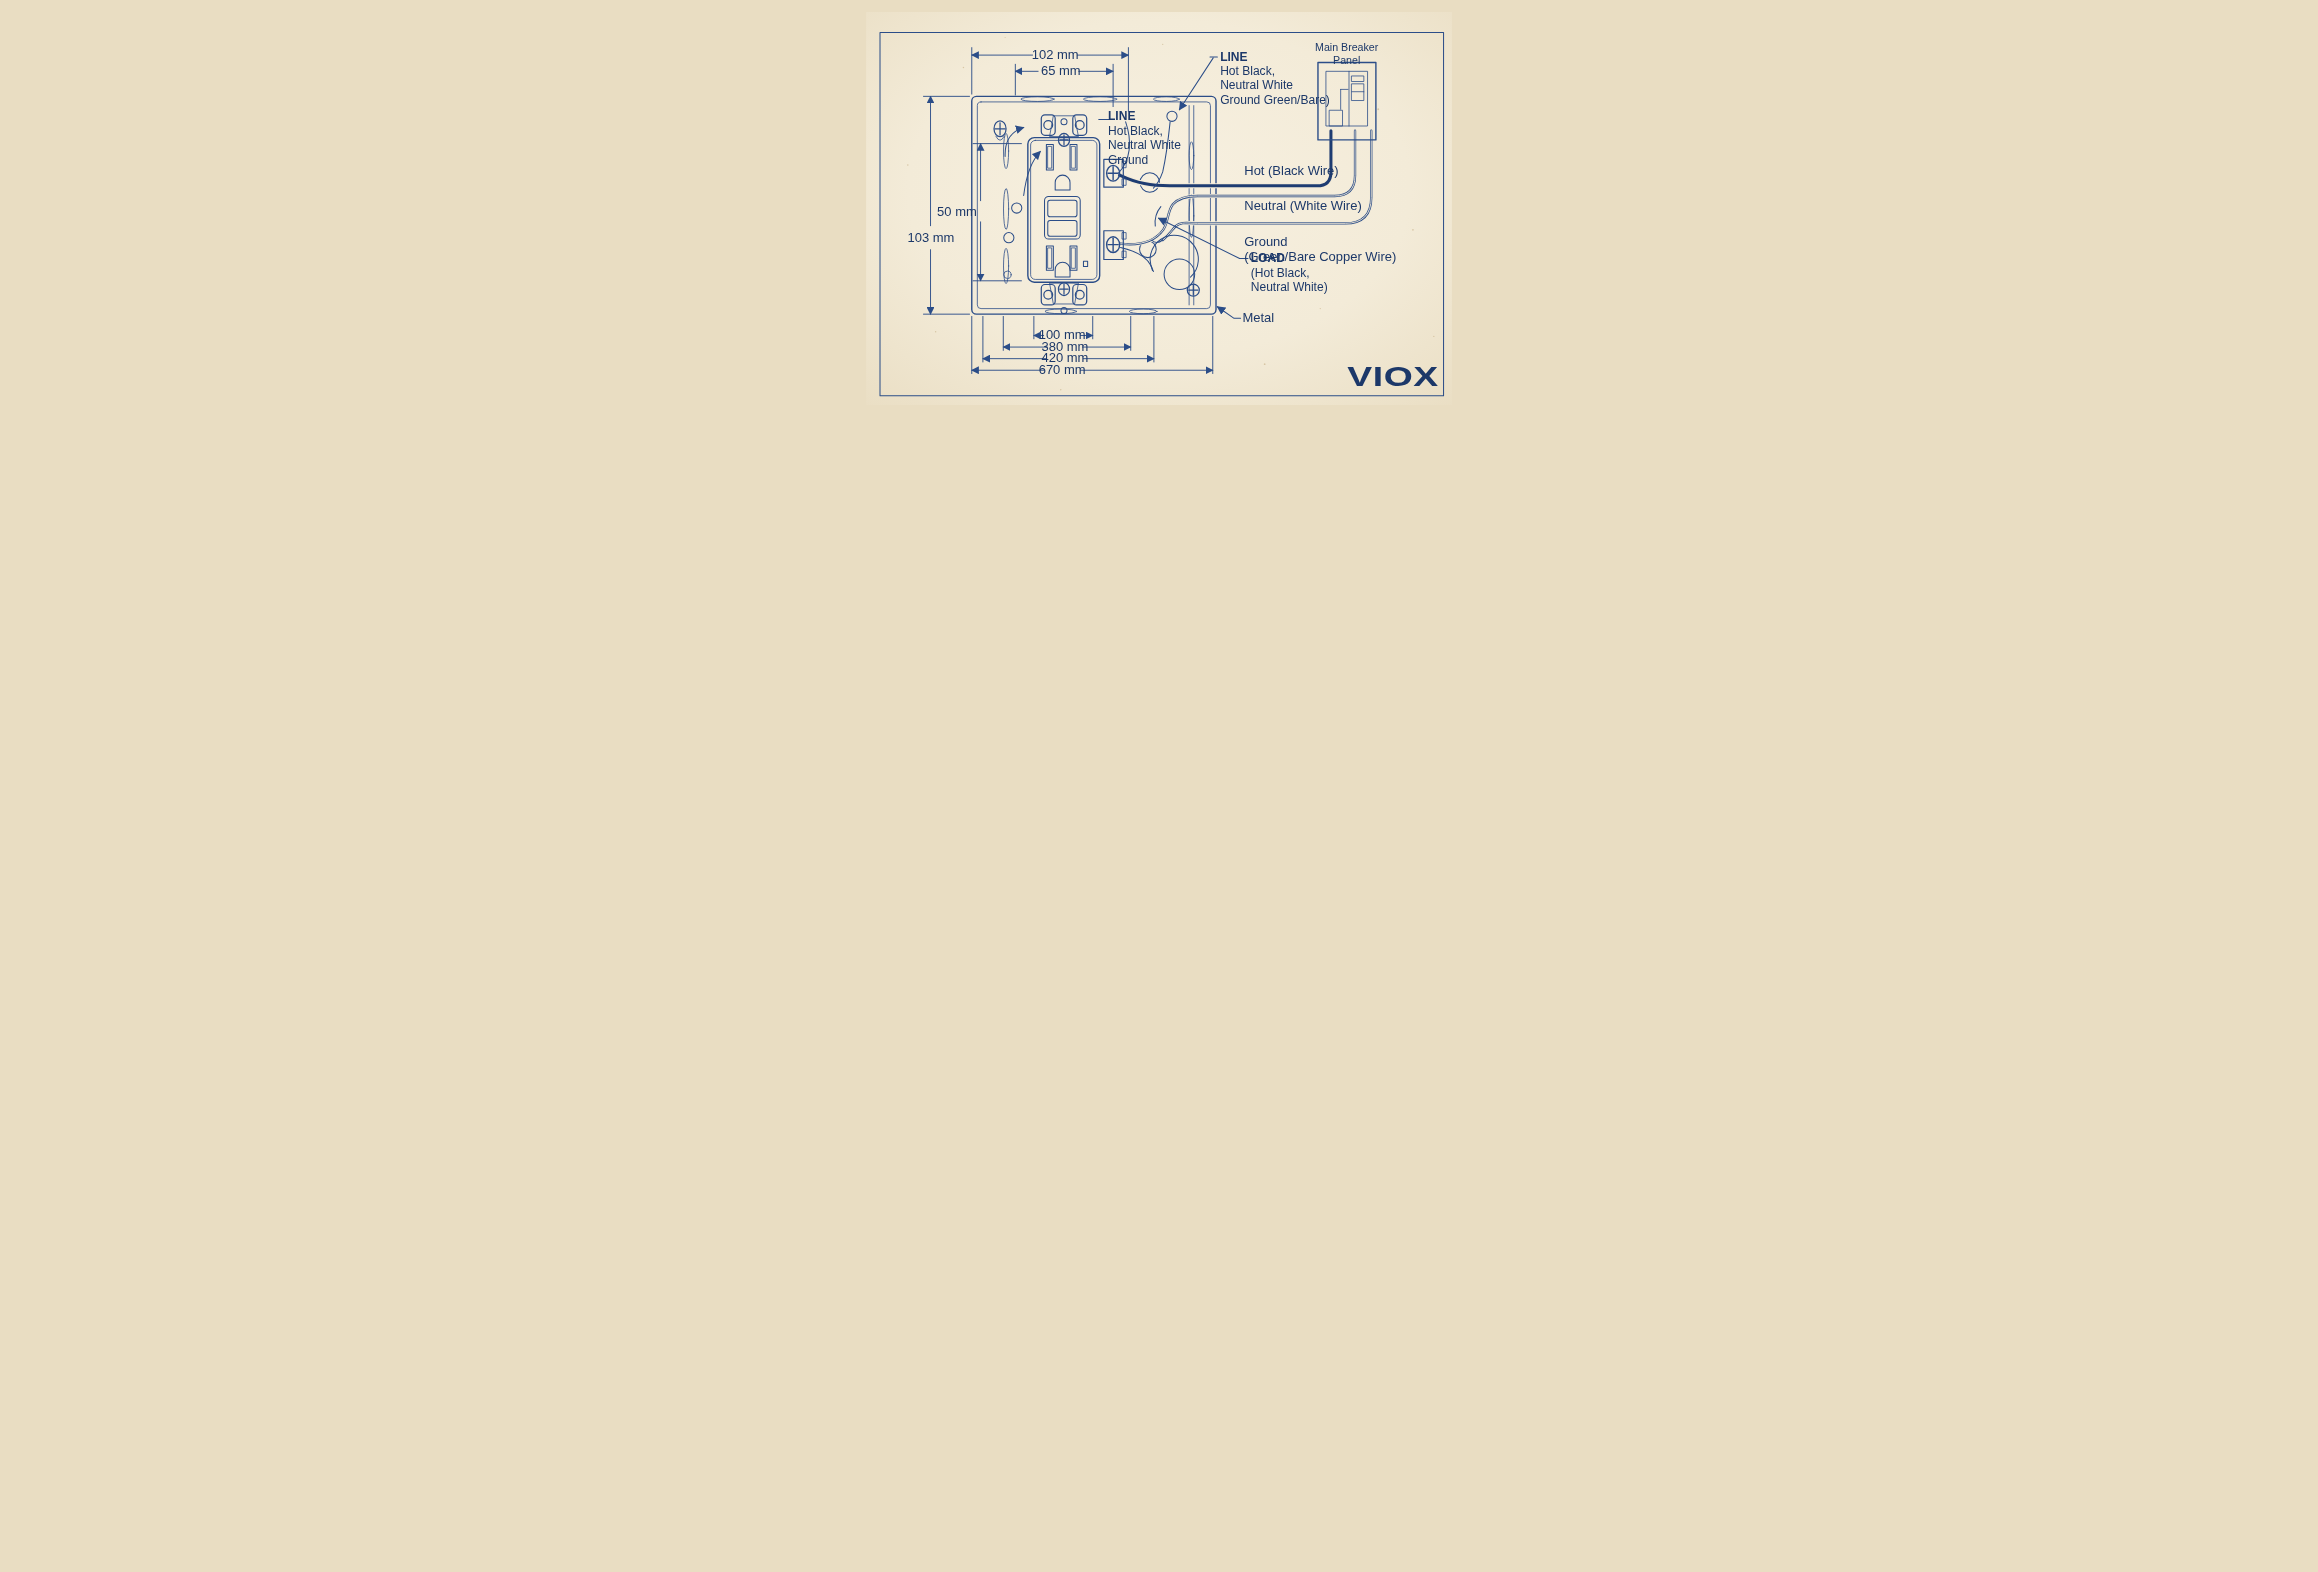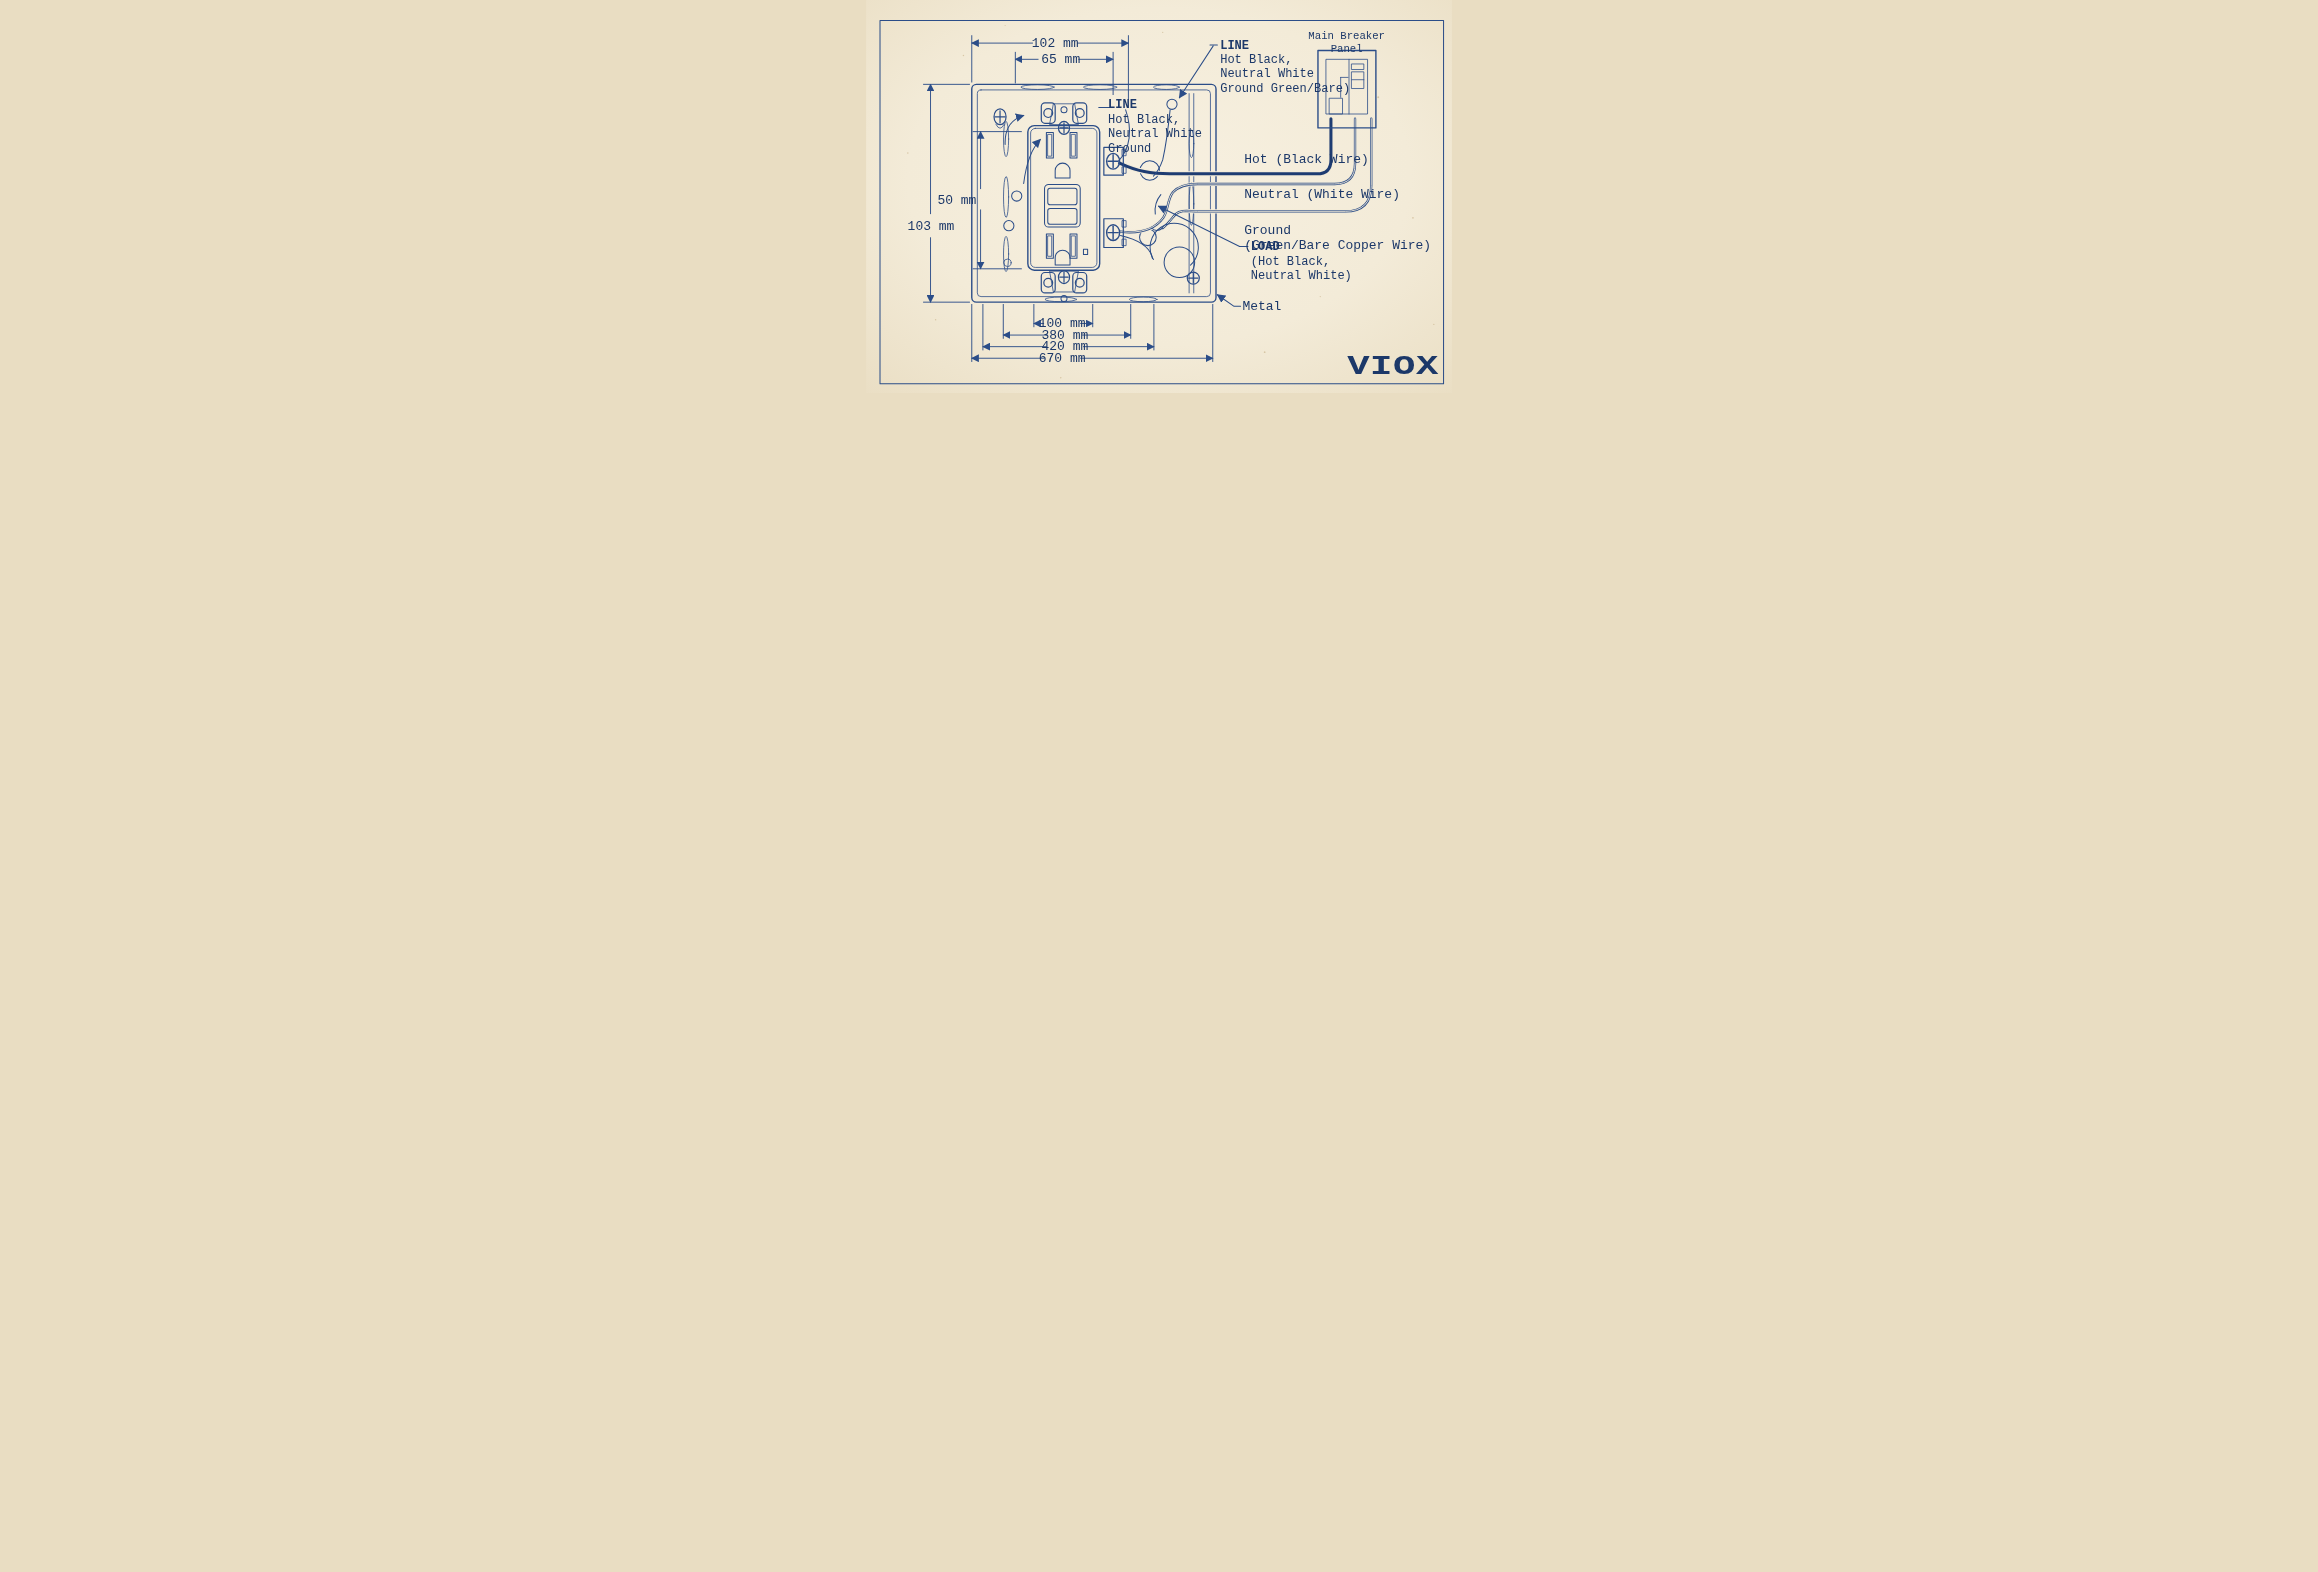--- a/index.html
+++ b/index.html
@@ -1,16 +1,16 @@
 <!DOCTYPE html>
 <html style="font-size:7.4px"><head>
 <meta charset="utf-8">
 <style>
   html,body{margin:0;padding:0;background:#e9ddc2;}
-  .stage{width:586px;height:393px;margin:0 auto;position:relative;font-family:Liberation Mono, monospace;}
+  .stage{width:586px;height:393px;margin:12px auto;position:relative;font-family:Liberation Sans, sans-serif;}
   svg{display:block;width:100%;height:100%;}
   .ln{stroke:#2b4d88;fill:none;stroke-width:2.2;stroke-linecap:round;stroke-linejoin:round;}
   .w3{stroke-width:3;}
   .w26{stroke-width:2.6;}
   .thin{stroke-width:1.7;}
   .dimln{stroke:#2b4d88;fill:none;stroke-width:2;}
   .case{stroke:#f3ebd8;fill:none;stroke-linecap:round;stroke-linejoin:round;}
   .hotw{stroke:#1e3c72;fill:none;stroke-width:6.5;stroke-linecap:round;stroke-linejoin:round;}
   .dblo{stroke:#2b4d88;fill:none;stroke-width:5;stroke-linecap:round;stroke-linejoin:round;}
   .dbli{stroke:#f3ebd8;fill:none;stroke-width:2;stroke-linecap:round;stroke-linejoin:round;}

